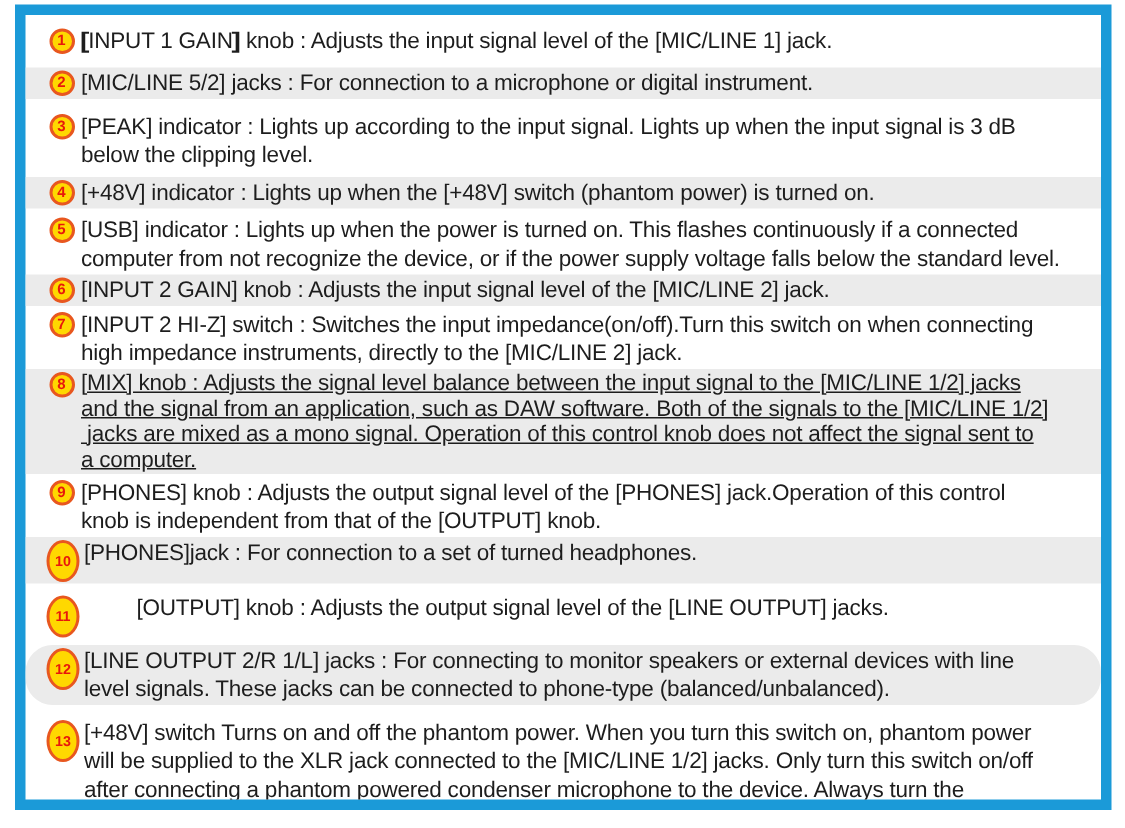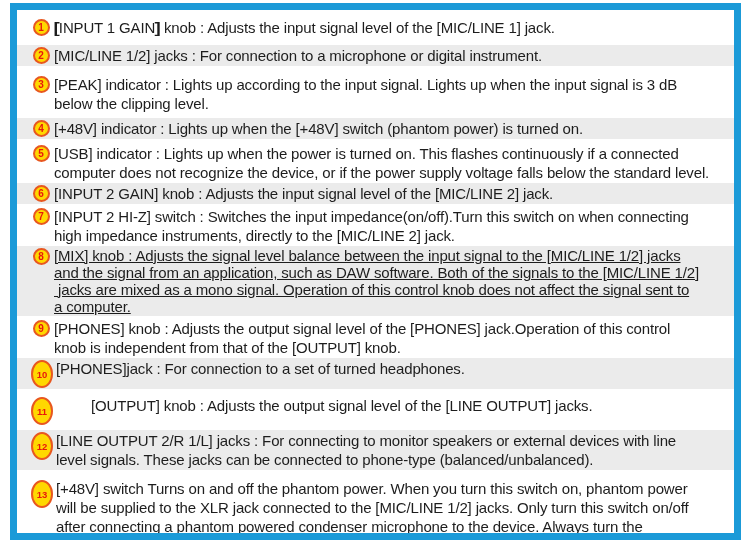--- a/index.html
+++ b/index.html
@@ -33,21 +33,21 @@
   .row:nth-child(2)  { margin-bottom: 8px; }
   .row:nth-child(3)  { margin-bottom: 4px; }
   .row:nth-child(4)  { margin-bottom: 4px; }
   .row:nth-child(5)  { margin-bottom: 0; }
   .row:nth-child(6)  { margin-bottom: 2px; }
   .row:nth-child(7)  { margin-bottom: 0; }
   .row:nth-child(8)  { margin-bottom: 2px; }
   .row:nth-child(9)  { margin-bottom: 0; }
   .row:nth-child(10) { margin-bottom: 6px; }
   .row:nth-child(11) { margin-bottom: 4px; gap: 35px; }
-  .row:nth-child(12) { margin-bottom: 8px; }
+  .row:nth-child(12) { margin-bottom: 8px; border-radius: 18px; }
   .row:nth-child(8) .text { line-height: 17px; text-decoration: underline; }
 
   .badge-col {
     flex: 0 0 20px;
     margin-left: 14px;
     display: flex;
     justify-content: center;
     margin-top: 1px;
   }
   .badge {
@@ -97,21 +97,21 @@
     </div>
     <div class="text"><span class="lens">[</span>INPUT 1 GAIN<span class="lens">]</span> knob : Adjusts the input signal level of the [MIC/LINE 1] jack.</div>
   </div>
 
   <div class="row shaded">
     <div class="badge-col">
       <span class="badge">
         <span>2</span>
       </span>
     </div>
-    <div class="text">[MIC/LINE 1/2] jacks : For connection to a microphone or digital instrument.</div>
+    <div class="text">[MIC/LINE 5/2] jacks : For connection to a microphone or digital instrument.</div>
   </div>
 
   <div class="row">
     <div class="badge-col">
       <span class="badge">
         <span>3</span>
       </span>
     </div>
     <div class="text">[PEAK] indicator : Lights up according to the input signal. Lights up when the input signal is 3 dB
 below the clipping level.</div>
@@ -126,21 +126,21 @@
     <div class="text">[+48V] indicator : Lights up when the [+48V] switch (phantom power) is turned on.</div>
   </div>
 
   <div class="row">
     <div class="badge-col">
       <span class="badge">
         <span>5</span>
       </span>
     </div>
     <div class="text">[USB] indicator : Lights up when the power is turned on. This flashes continuously if a connected
-computer does not recognize the device, or if the power supply voltage falls below the standard level.</div>
+computer from not recognize the device, or if the power supply voltage falls below the standard level.</div>
   </div>
 
   <div class="row shaded">
     <div class="badge-col">
       <span class="badge">
         <span>6</span>
       </span>
     </div>
     <div class="text">[INPUT 2 GAIN] knob : Adjusts the input signal level of the [MIC/LINE 2] jack.</div>
   </div>

